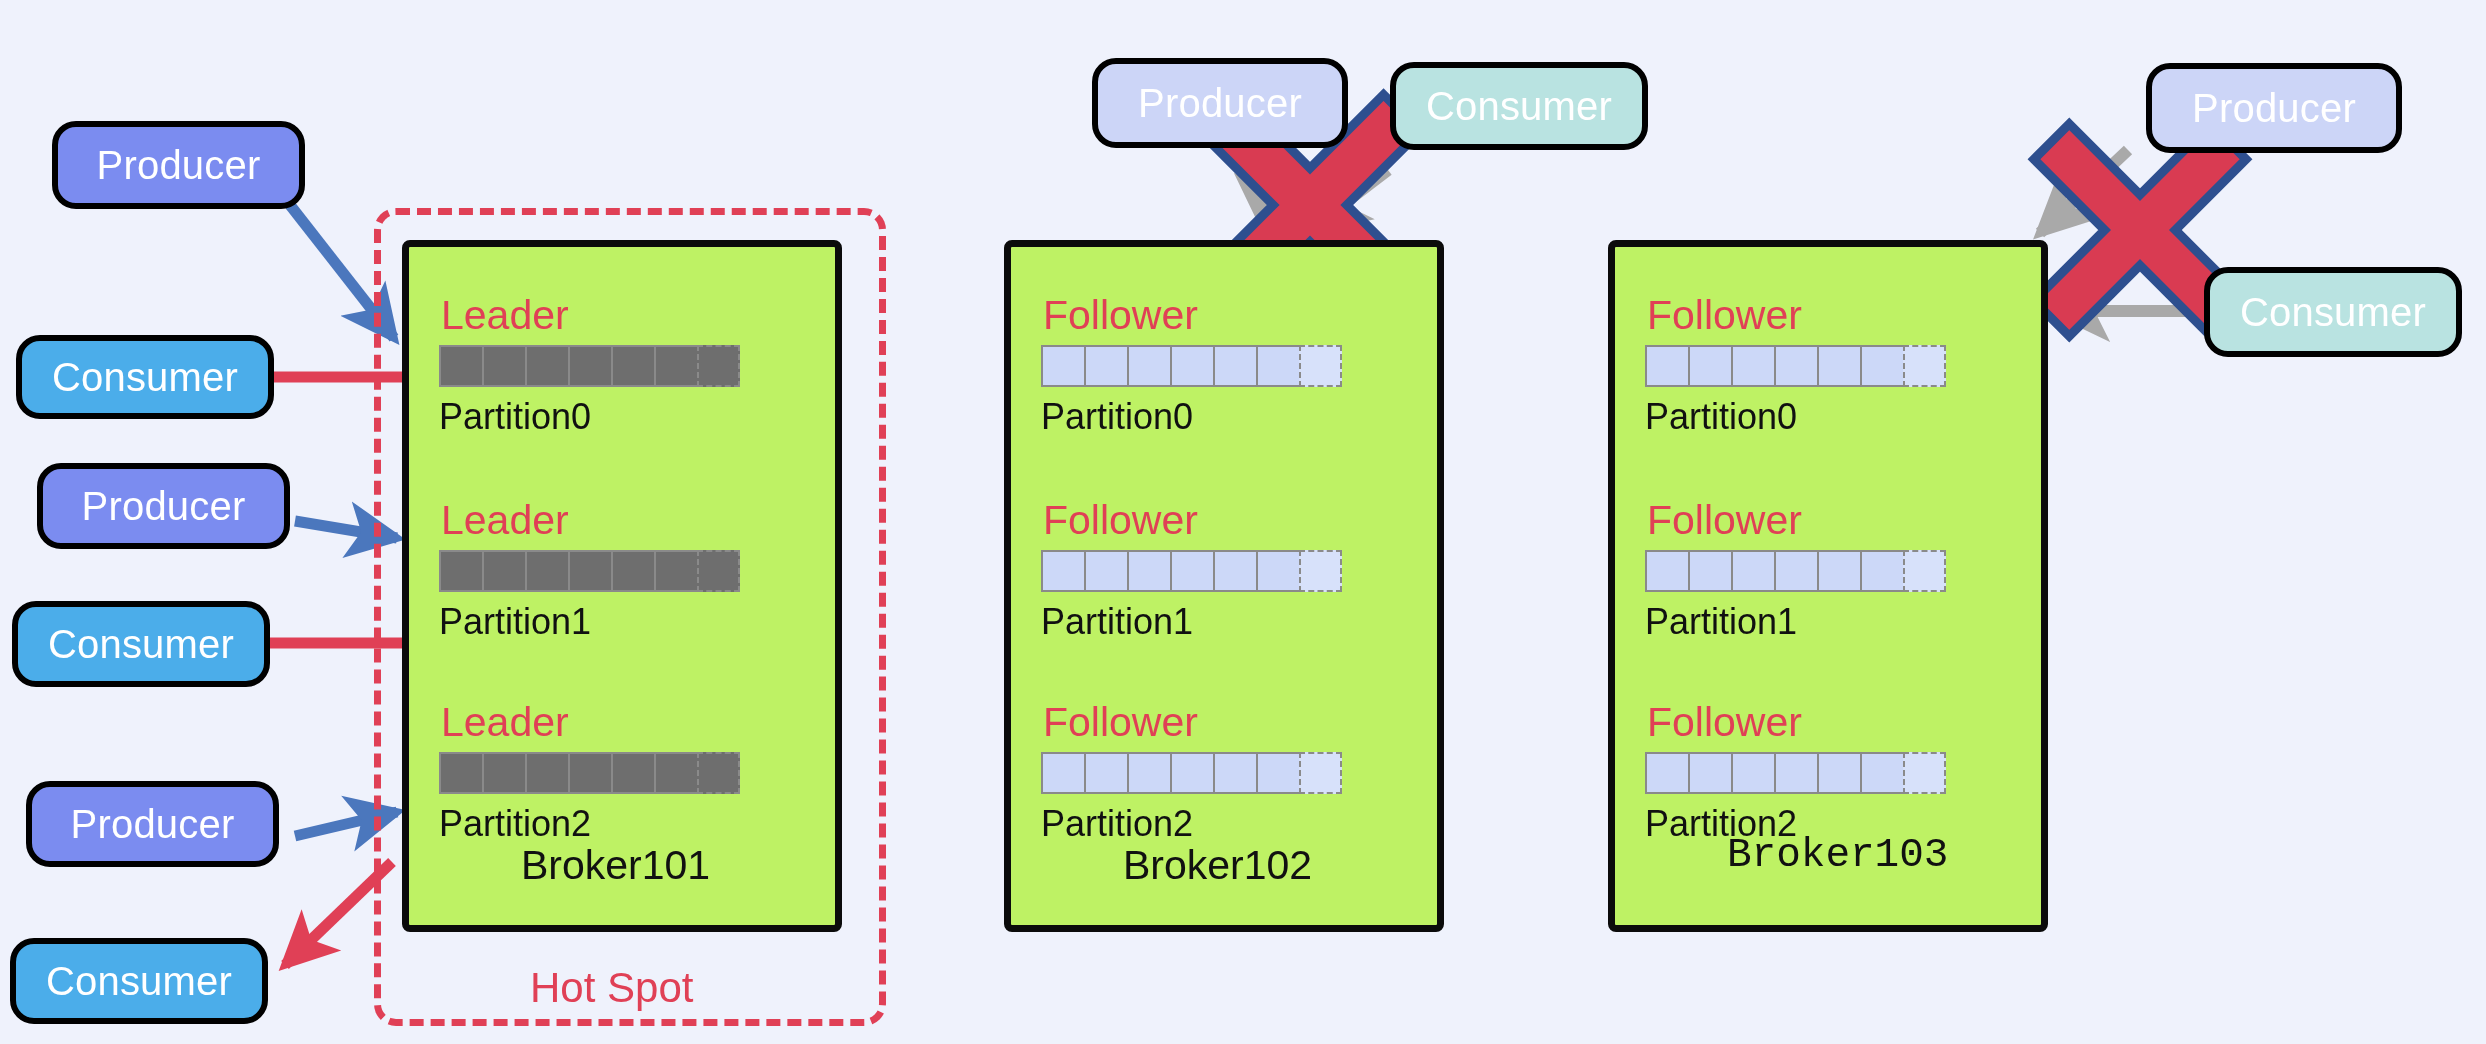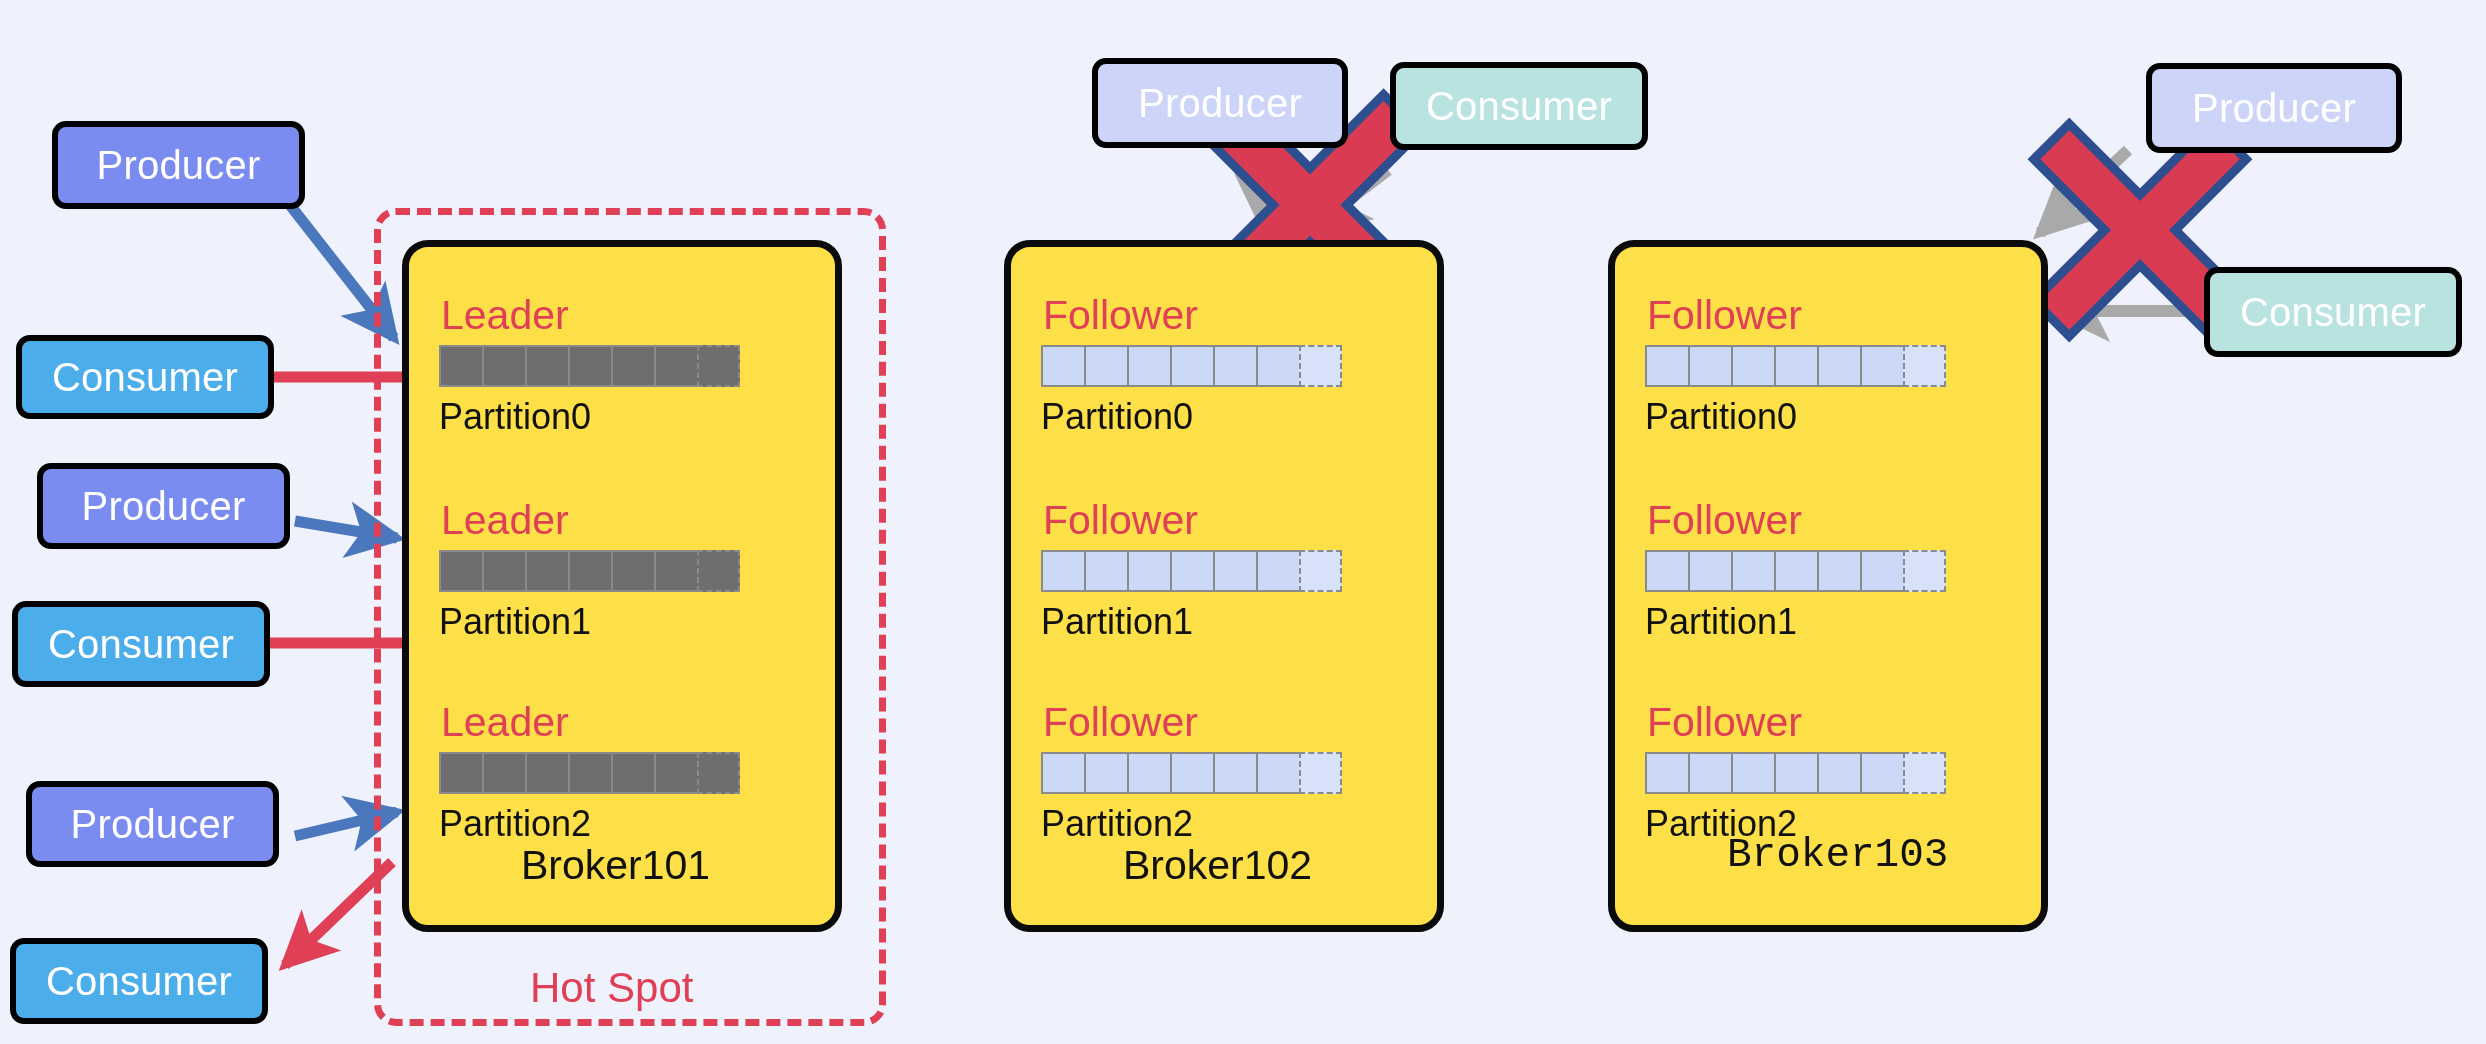--- a/index.html
+++ b/index.html
@@ -9,40 +9,40 @@
     font-family:"Liberation Sans","DejaVu Sans",sans-serif;
     overflow:hidden;
   }
   #stage{position:relative;width:2486px;height:1044px;}
 
   
   .node{
     position:absolute;
     box-sizing:border-box;
     border:6px solid #000000;
-    border-radius:14px;
+    border-radius:24px;
     display:flex;align-items:center;justify-content:center;
     color:#ffffff;
     font-size:40px;
     letter-spacing:.2px;
     line-height:1;
     user-select:none;
   }
   .node.producer{background:#7b8cf0;}
   .node.consumer{background:#4badea;}
   .node.producer-pale{background:#ccd5f7;}
   .node.consumer-pale{background:#b9e3e1;}
 
   
   .broker{
     position:absolute;
     box-sizing:border-box;
-    background:#fde047;
+    background:#bef264;
     border:7px solid #0b0b0b;
-    border-radius:26px;
+    border-radius:8px;
     padding:0;
   }
   .part-block{position:absolute;left:30px;}
   .role{
     font-size:41px;
     color:#e04056;
     line-height:1;
     margin:0 0 9px 2px;
     white-space:nowrap;
   }

